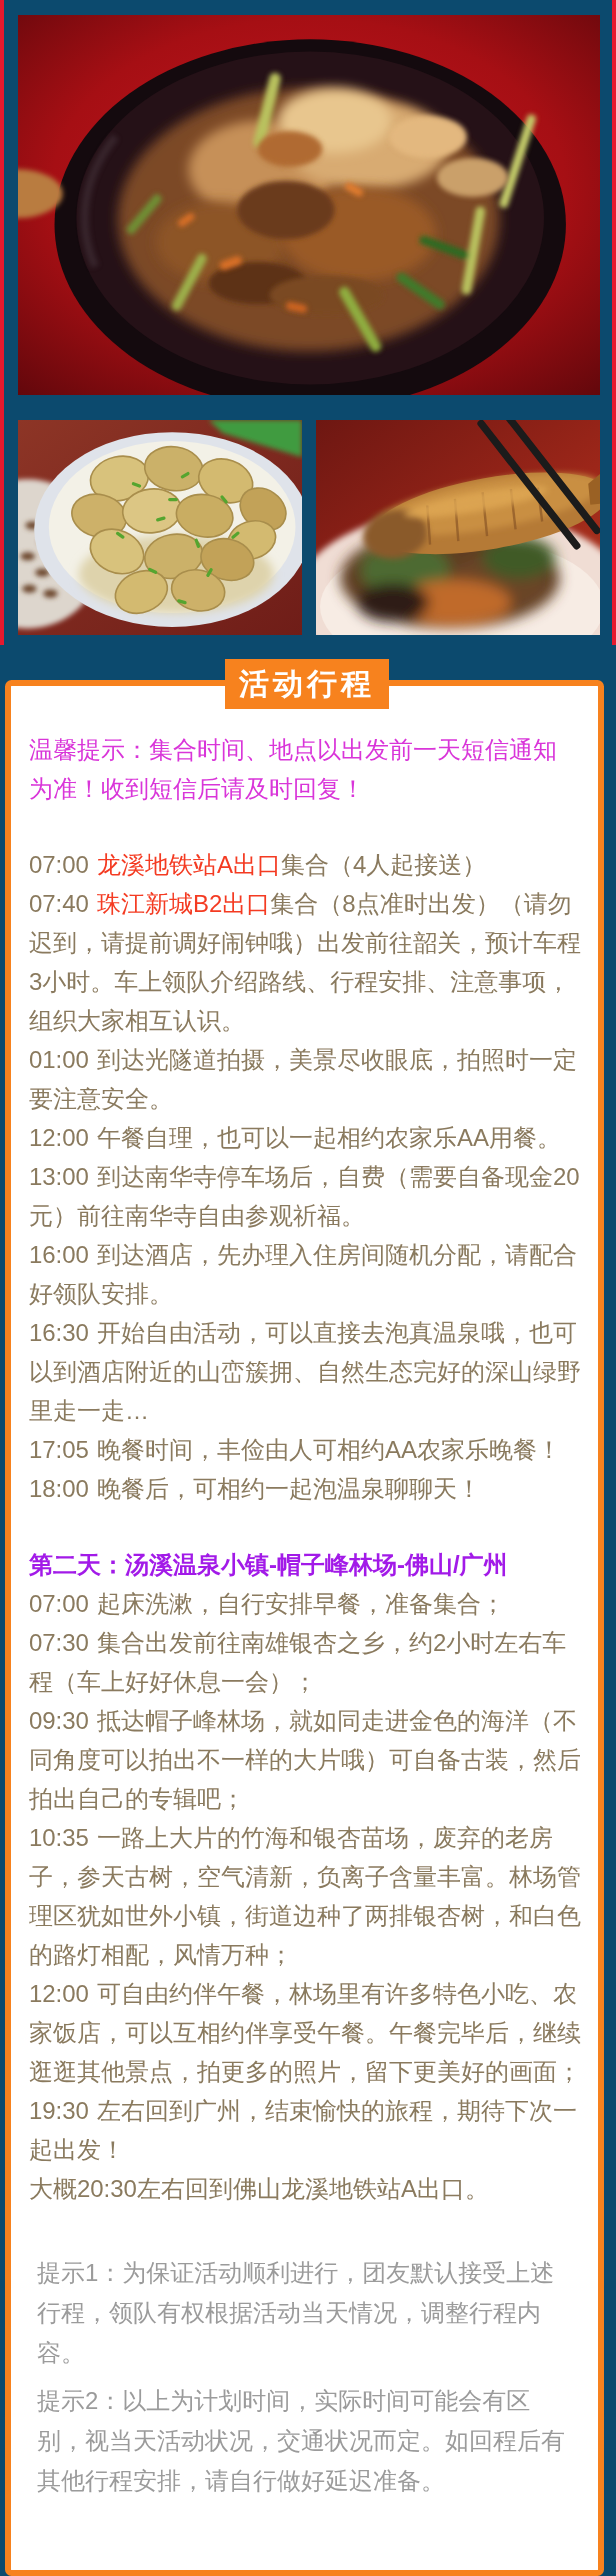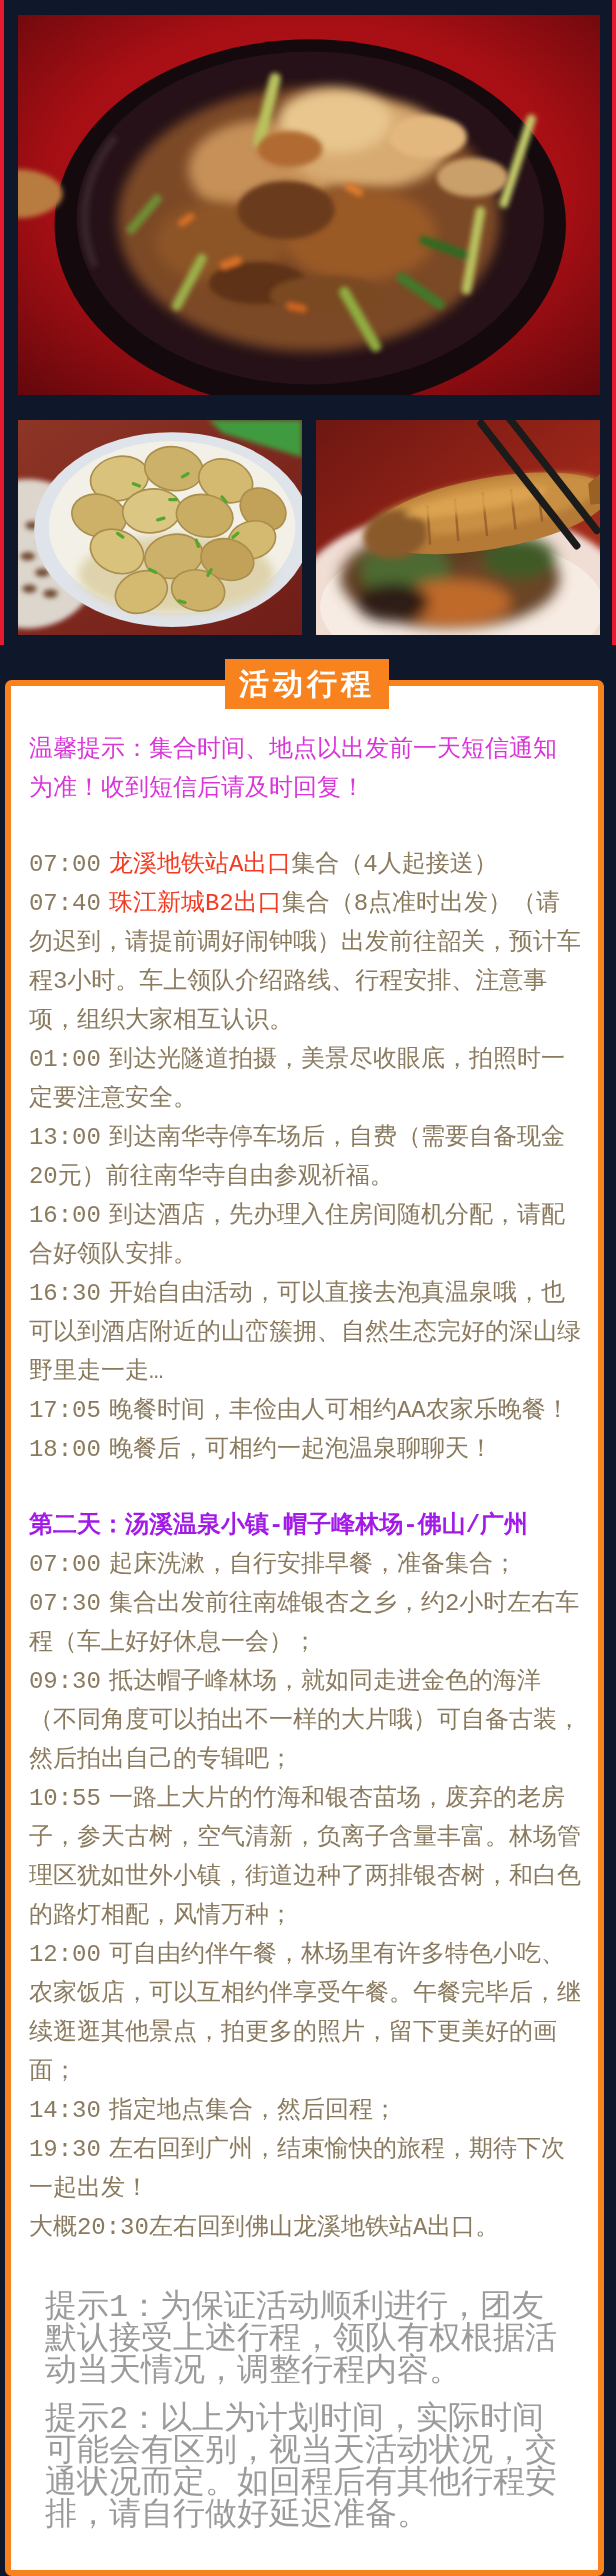--- a/index.html
+++ b/index.html
@@ -1,18 +1,18 @@
 <!DOCTYPE html>
 <html style="font-size:13px"><head>
 <meta charset="utf-8">
 <style>
   html,body{margin:0;padding:0;background:#ffffff;}
   .page{
-    position:relative; width:616px; height:2576px; background:#0f172a;
-    overflow:hidden; font-family:Liberation Mono, monospace;
+    position:relative; width:616px; height:2576px; background:#0c4a6e;
+    overflow:hidden; font-family:Liberation Sans, sans-serif;
     --orange:#f7821e; --redframe:#e6192e; --notice:#d935d9; --purple:#a21ae8;
     --red:#f43b22; --body:#8a7a5e; --tip:#9b9b9b;
   }
   .red-strip{position:absolute;top:0;width:4px;height:645px;background:var(--redframe);}
   .red-strip.left{left:0;}
   .red-strip.right{left:612px;}
   .photo{position:absolute;overflow:hidden;}
   .photo svg{display:block;width:100%;height:100%;}
   .photo-main{left:18px;top:14.6px;width:582px;height:380px;}
   .photo-sm-left{left:18px;top:420px;width:284px;height:215px;}
@@ -26,21 +26,21 @@
     position:absolute;left:225px;top:659px;width:164px;height:50px;z-index:2;
     background:var(--orange);color:#ffffff;font-size:30px;font-weight:bold;
     display:flex;align-items:center;justify-content:center;letter-spacing:4px;
   }
   .notice{margin:0 16px 37px 0;font-size:24px;line-height:39px;color:var(--notice);}
   .day-title{margin:37px 0 0 0;font-size:24px;line-height:39px;font-weight:bold;color:var(--purple);}
   .entry{margin:0;font-size:24px;line-height:39px;color:var(--body);}
   .entry .time{margin-right:8px;}
   .loc-red{color:var(--red);}
   .tips{margin-top:45px;}
-  .tip{margin:16px;font-size:32px;line-height:32px;color:var(--tip);}
+  .tip{margin:8px;font-size:24px;line-height:40px;color:var(--tip);}
 </style>
 </head>
 <body>
 
 <div class="page" style="--orange: #f7821e; --redframe: #e6192e; --notice: #d935d9; --purple: #a21ae8; --red: #f43b22; --body: #8a7a5e; --tip: #9b9b9b;">
 
   <div class="red-strip left"></div>
   <div class="red-strip right"></div>
 
   <div class="photo photo-main">
@@ -203,34 +203,34 @@
 
   <div class="banner">活动行程</div>
 
   <div class="panel">
     <p class="notice">温馨提示：集合时间、地点以出发前一天短信通知为准！收到短信后请及时回复！</p>
     <div id="days">
         <div class="day-section">
           <p class="entry"><span class="time">07:00</span><span class="loc-red">龙溪地铁站A出口</span><span class="txt">集合（4人起接送）</span></p>
           <p class="entry"><span class="time">07:40</span><span class="loc-red">珠江新城B2出口</span><span class="txt">集合（8点准时出发）（请勿迟到，请提前调好闹钟哦）出发前往韶关，预计车程3小时。车上领队介绍路线、行程安排、注意事项，组织大家相互认识。</span></p>
           <p class="entry"><span class="time">01:00</span><span class="txt">到达光隧道拍摄，美景尽收眼底，拍照时一定要注意安全。</span></p>
+          <p class="entry"><span class="time">12:00</span><span class="txt">午餐自理，也可以一起相约农家乐AA用餐。</span></p>
           <p class="entry"><span class="time">13:00</span><span class="txt">到达南华寺停车场后，自费（需要自备现金20元）前往南华寺自由参观祈福。</span></p>
           <p class="entry"><span class="time">16:00</span><span class="txt">到达酒店，先办理入住房间随机分配，请配合好领队安排。</span></p>
           <p class="entry"><span class="time">16:30</span><span class="txt">开始自由活动，可以直接去泡真温泉哦，也可以到酒店附近的山峦簇拥、自然生态完好的深山绿野里走一走…</span></p>
           <p class="entry"><span class="time">17:05</span><span class="txt">晚餐时间，丰俭由人可相约AA农家乐晚餐！</span></p>
           <p class="entry"><span class="time">18:00</span><span class="txt">晚餐后，可相约一起泡温泉聊聊天！</span></p>
         </div>
         <div class="day-section">
           <div class="day-title">第二天：汤溪温泉小镇-帽子峰林场-佛山/广州</div>
           <p class="entry"><span class="time">07:00</span><span class="txt">起床洗漱，自行安排早餐，准备集合；</span></p>
           <p class="entry"><span class="time">07:30</span><span class="txt">集合出发前往南雄银杏之乡，约2小时左右车程（车上好好休息一会）；</span></p>
           <p class="entry"><span class="time">09:30</span><span class="txt">抵达帽子峰林场，就如同走进金色的海洋（不同角度可以拍出不一样的大片哦）可自备古装，然后拍出自己的专辑吧；</span></p>
-          <p class="entry"><span class="time">10:55</span><span class="txt">一路上大片的竹海和银杏苗场，废弃的老房子，参天古树，空气清新，负离子含量丰富。林场管理区犹如世外小镇，街道边种了两排银杏树，和白色的路灯相配，风情万种；</span></p>
+          <p class="entry"><span class="time">10:35</span><span class="txt">一路上大片的竹海和银杏苗场，废弃的老房子，参天古树，空气清新，负离子含量丰富。林场管理区犹如世外小镇，街道边种了两排银杏树，和白色的路灯相配，风情万种；</span></p>
           <p class="entry"><span class="time">12:00</span><span class="txt">可自由约伴午餐，林场里有许多特色小吃、农家饭店，可以互相约伴享受午餐。午餐完毕后，继续逛逛其他景点，拍更多的照片，留下更美好的画面；</span></p>
-          <p class="entry"><span class="time">14:30</span><span class="txt">指定地点集合，然后回程；</span></p>
           <p class="entry"><span class="time">19:30</span><span class="txt">左右回到广州，结束愉快的旅程，期待下次一起出发！</span></p>
           <p class="entry"><span class="txt">大概20:30左右回到佛山龙溪地铁站A出口。</span></p>
         </div>
       </div>
     <div id="tips" class="tips">
         <p class="tip">提示1：为保证活动顺利进行，团友默认接受上述行程，领队有权根据活动当天情况，调整行程内容。</p>
         <p class="tip">提示2：以上为计划时间，实际时间可能会有区别，视当天活动状况，交通状况而定。如回程后有其他行程安排，请自行做好延迟准备。</p>
       </div>
   </div>
 

